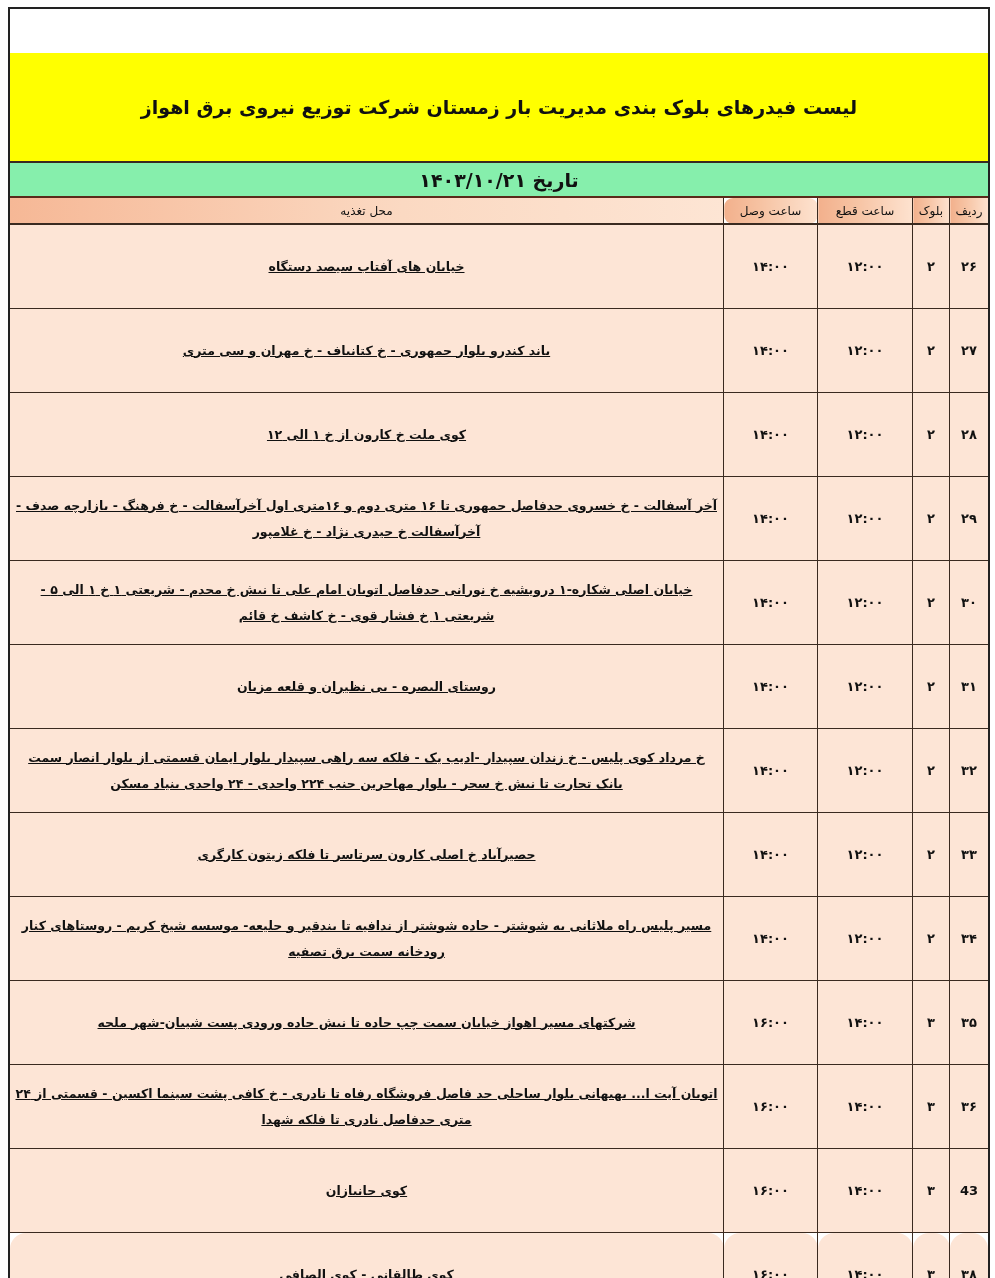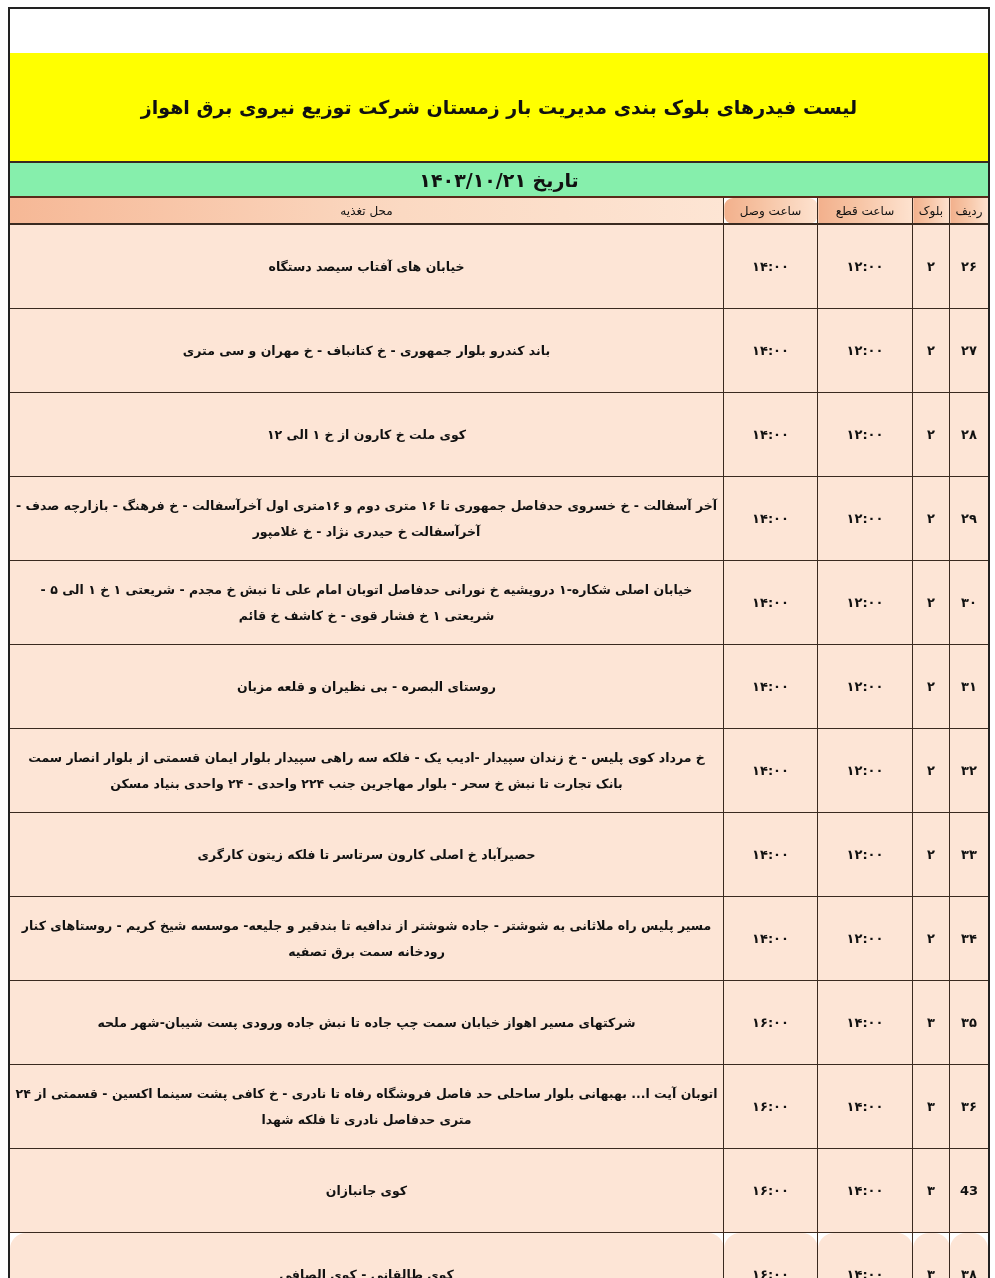--- a/index.html
+++ b/index.html
@@ -74,21 +74,21 @@
     border-left: 1.5px solid #3a2a20;
     border-bottom: 1.5px solid #3a2a20;
     text-align: center;
     vertical-align: middle;
     font-weight: bold;
     font-size: 12.5px;
     color: #111;
     padding: 0 4px;
     line-height: 26px;
   }
-  td:last-child { border-left: none; }
+  td:last-child { border-left: none; text-decoration: underline; }
   tr:last-child td { border-bottom: none; border-radius: 16px; }
   .col-radif { width: 38px; }
   .col-block { width: 36px; }
   .col-cut { width: 94px; }
   .col-connect { width: 93px; border-radius: 9px; }
   .col-loc { width: auto; }
   td.num { font-size: 13px; }
 </style>
 </head>
 <body>

